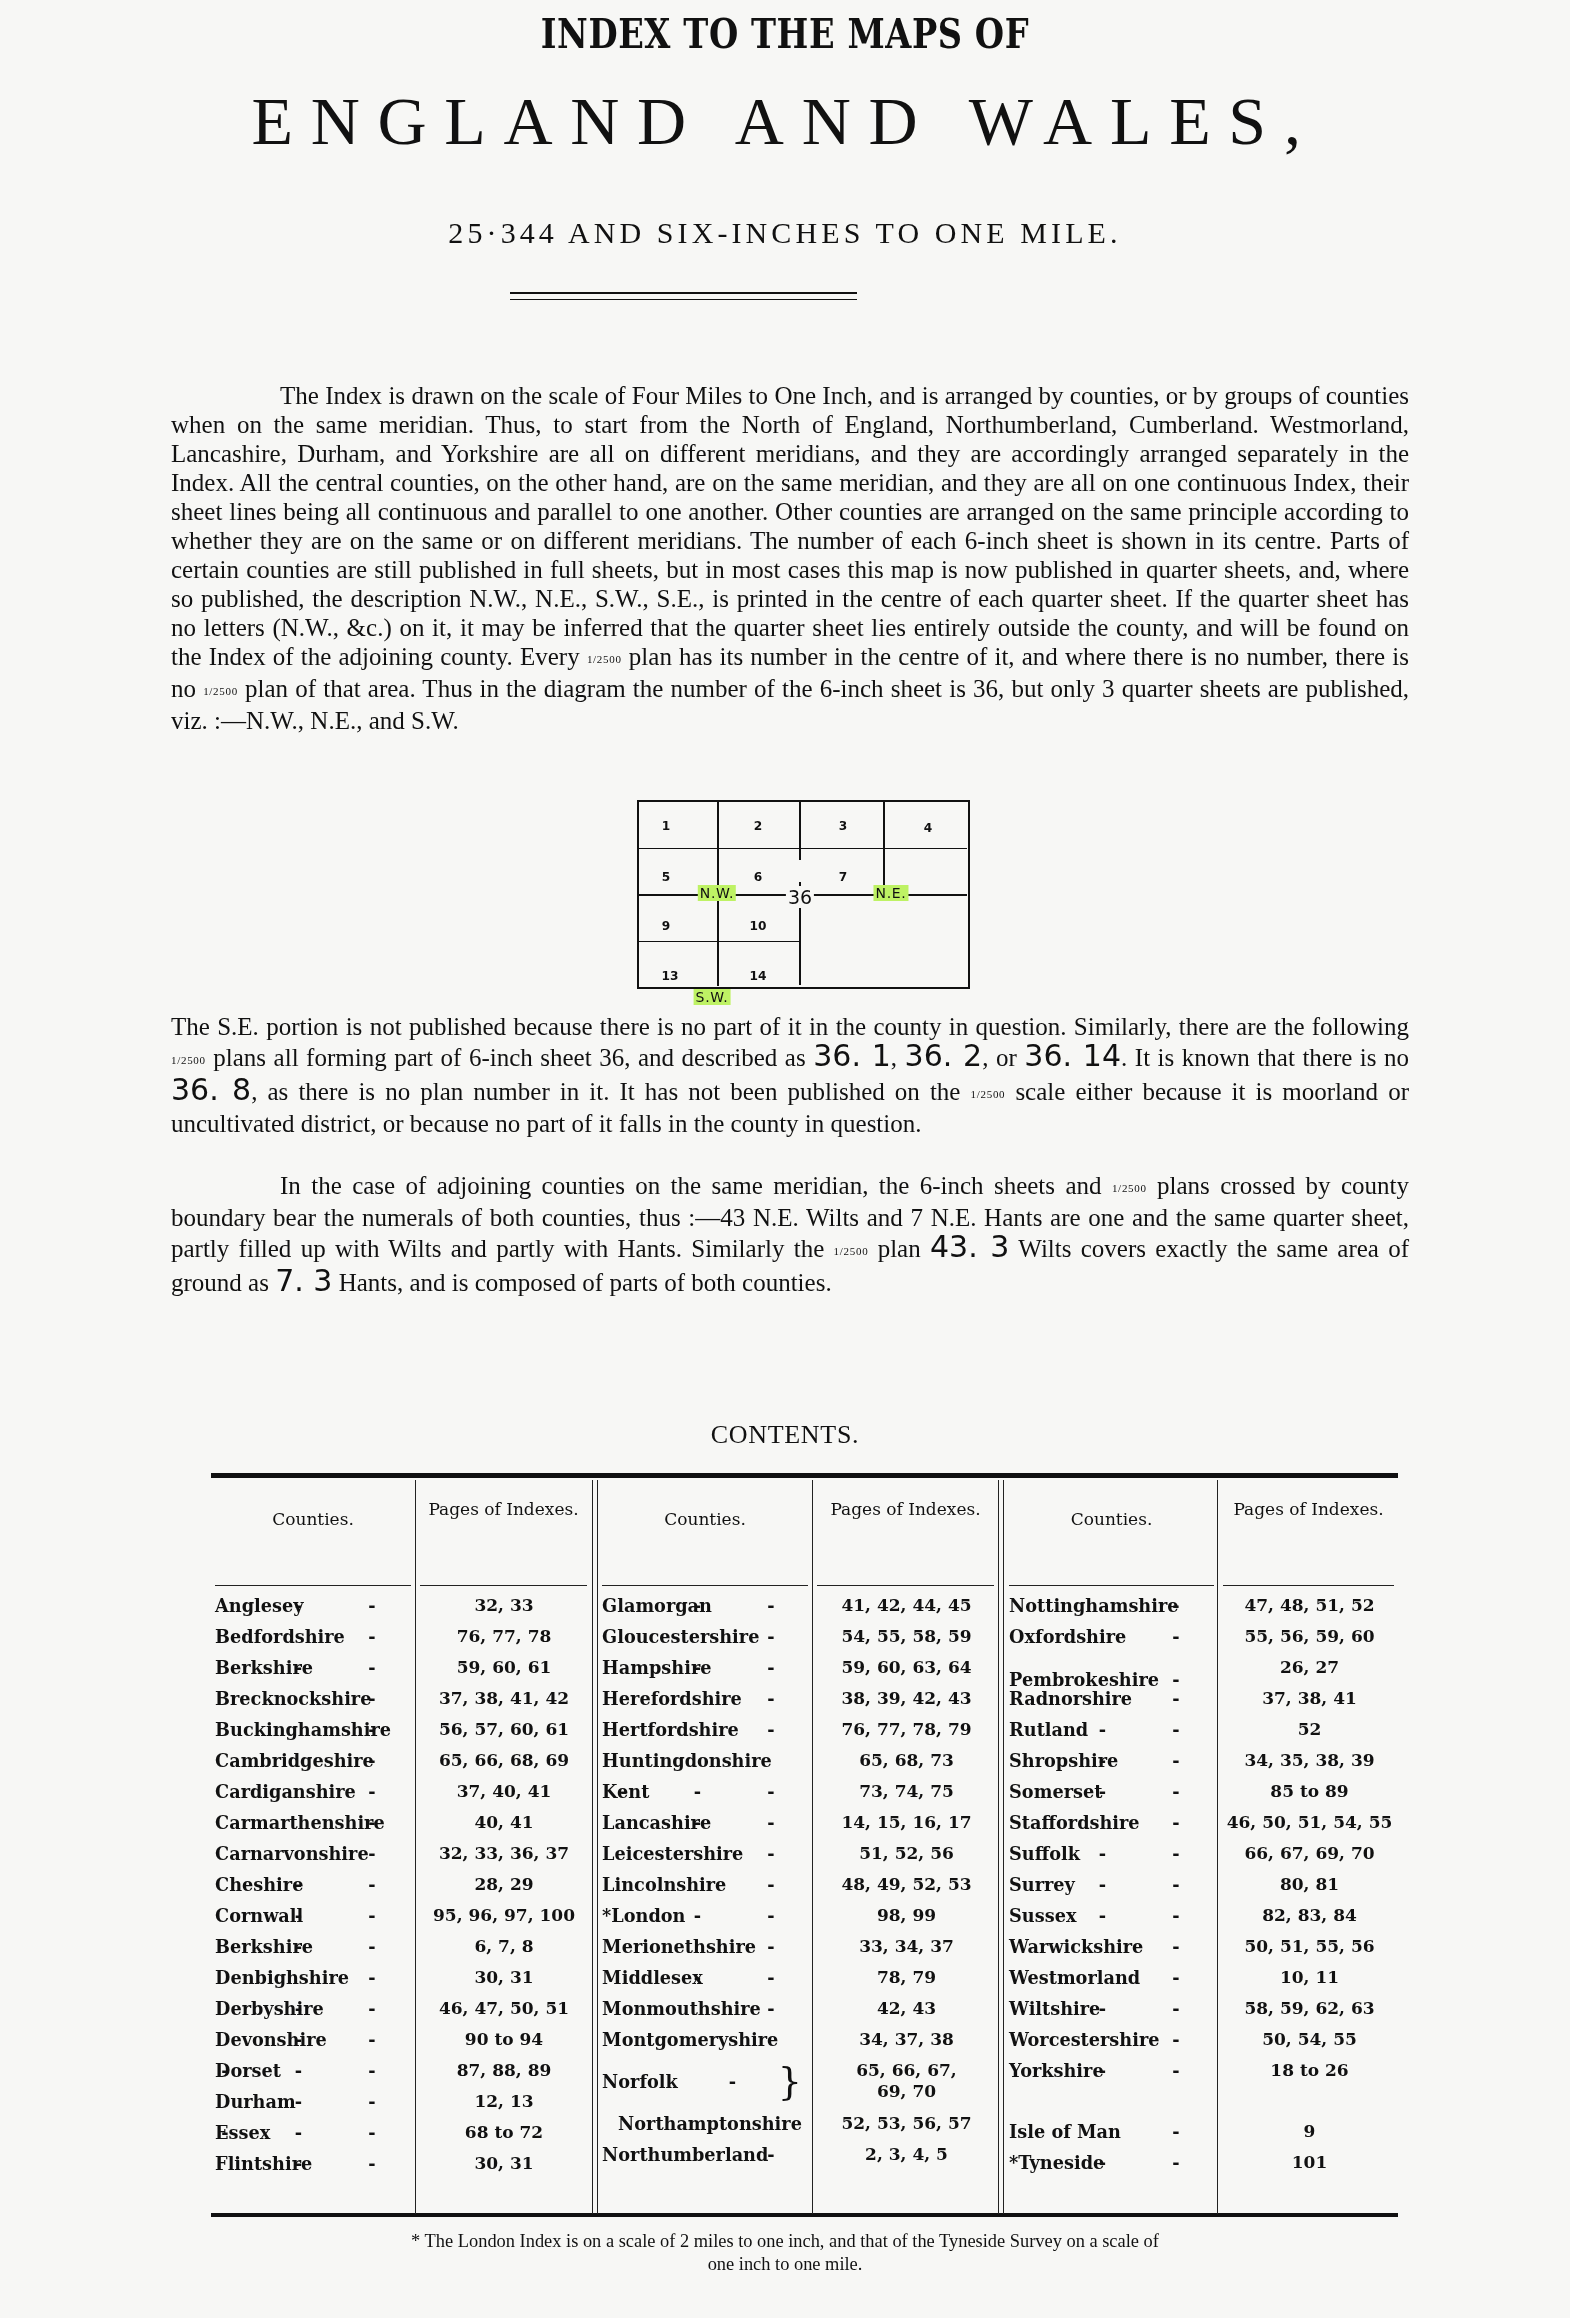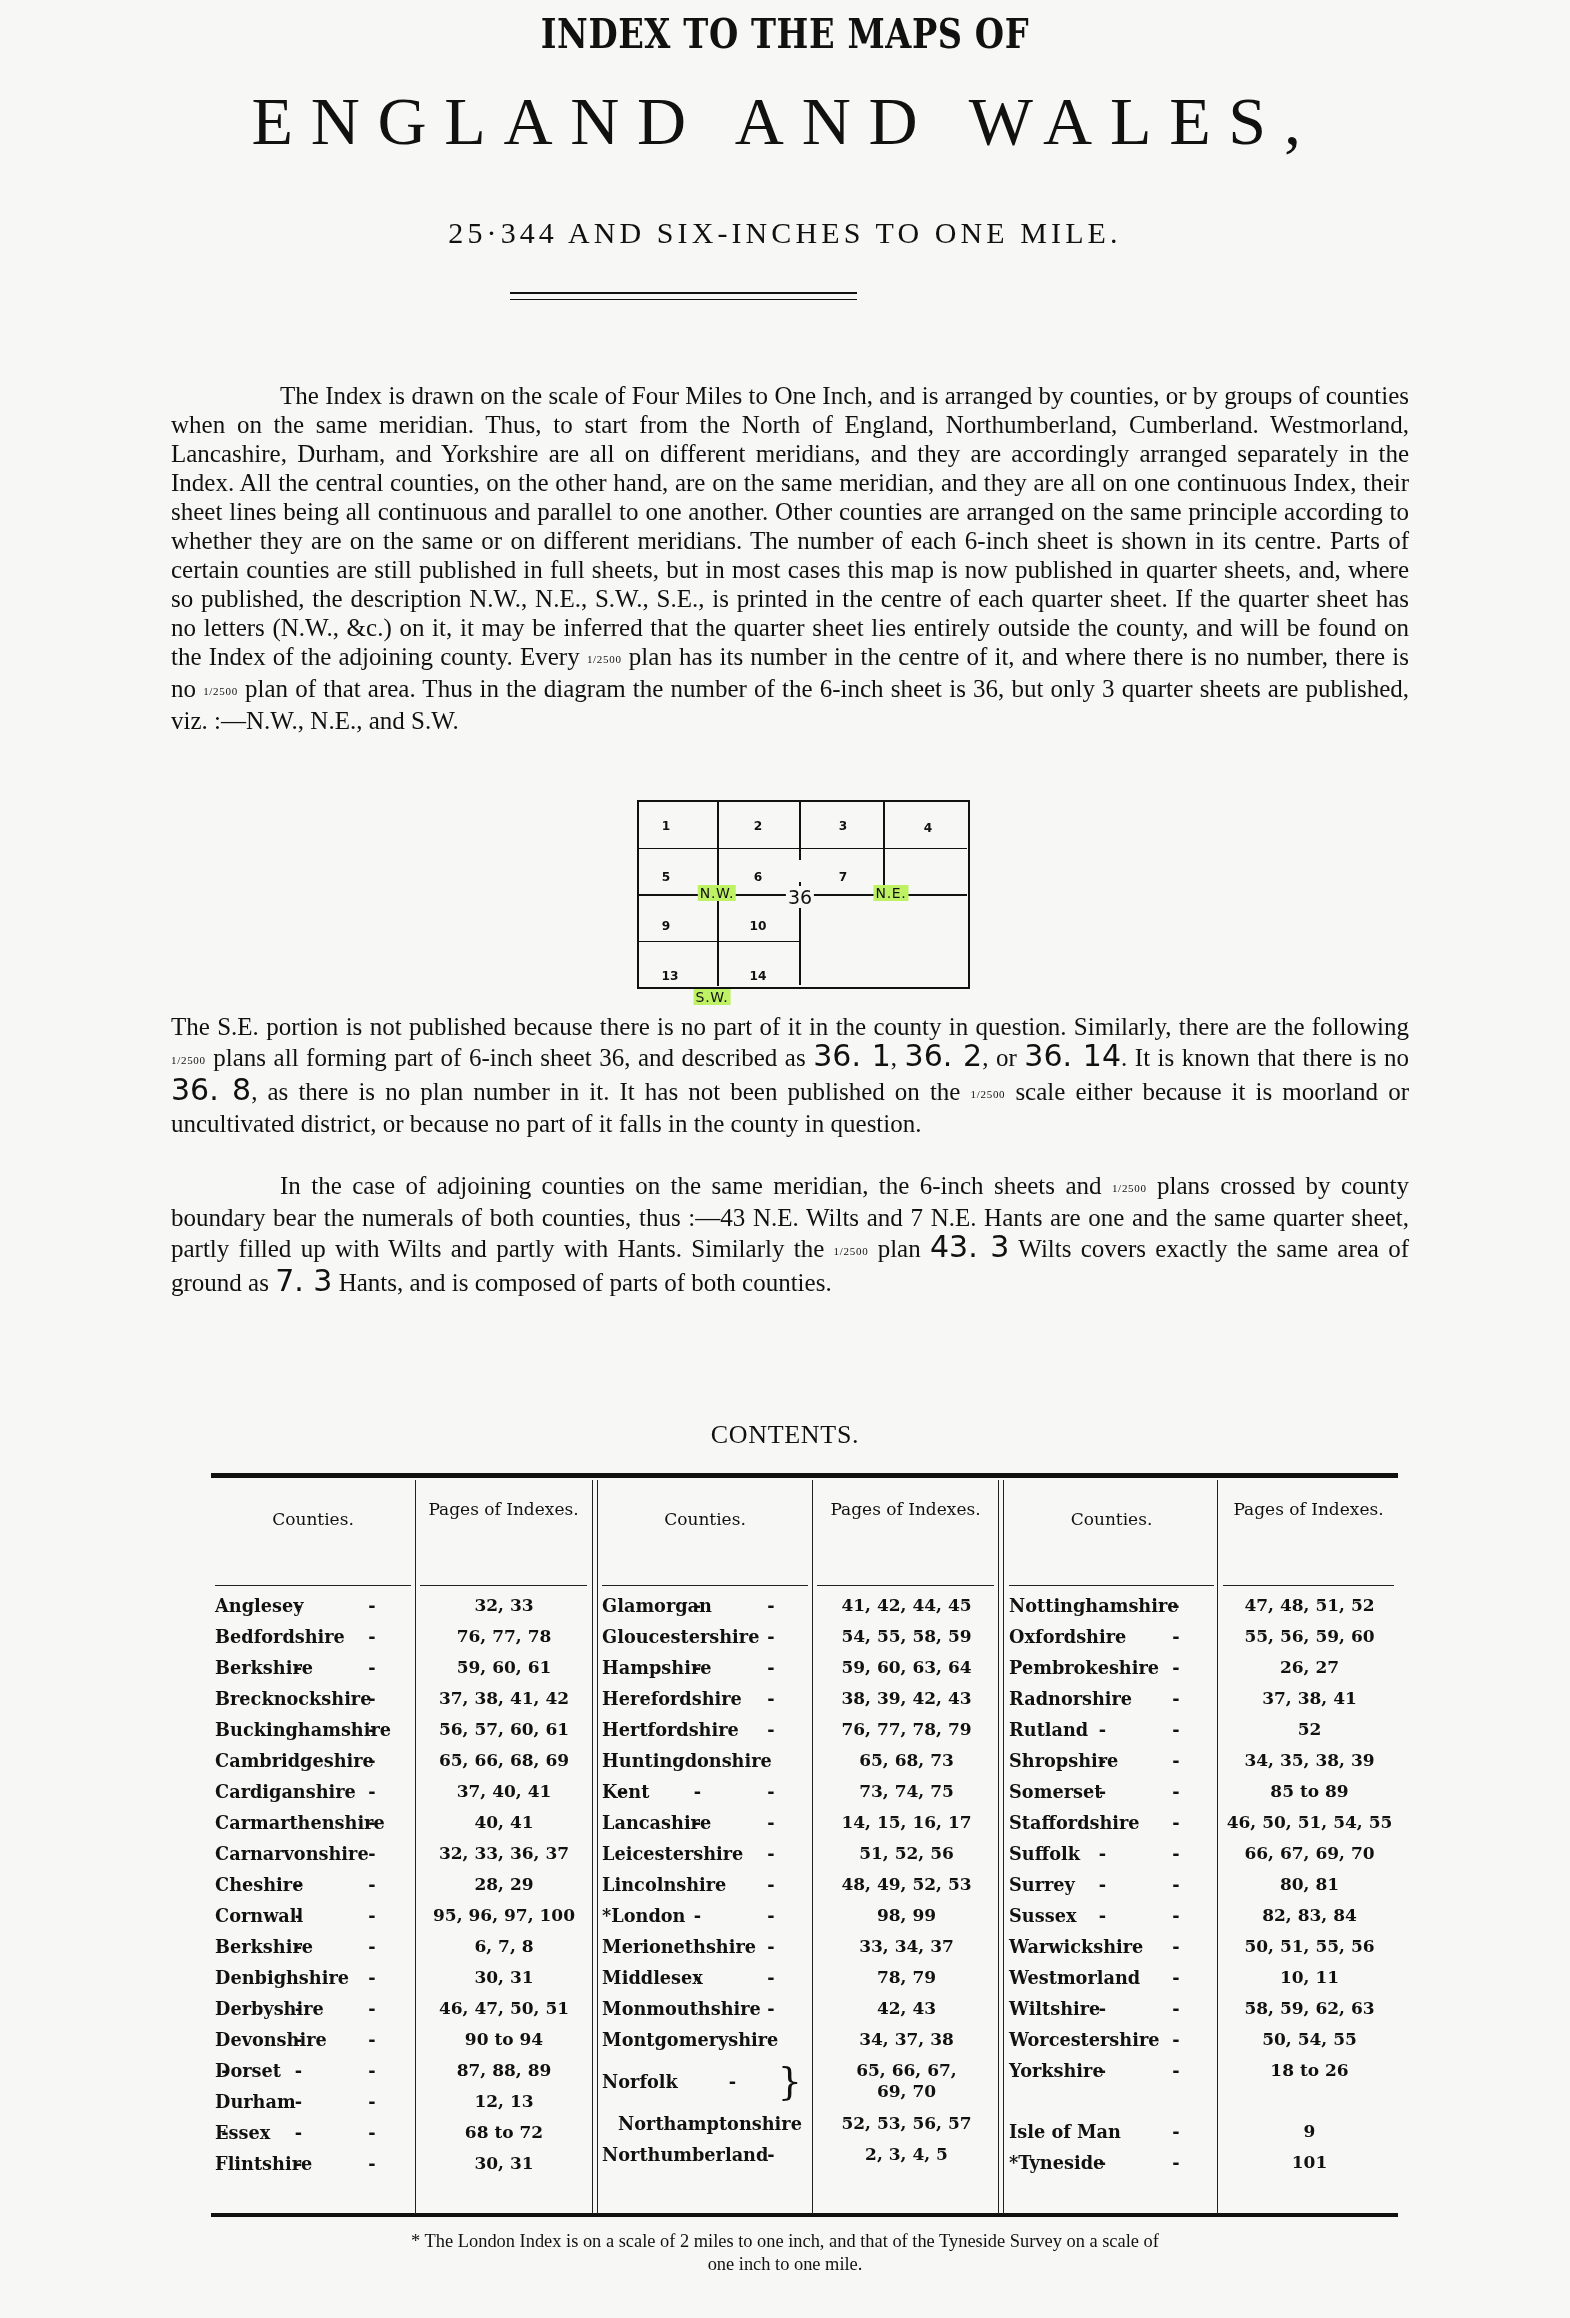--- a/index.html
+++ b/index.html
@@ -422,21 +422,21 @@
             <div>47, 48, 51, 52</div>
           </div>
         </div>
         <div class="row">
           <div style="position: absolute; left: 0px; top: 0px; height: 100%; width: 214px;"><span class="cname">Oxfordshire</span><span class="dashes">-</span></div>
           <div class="pages" style="position: absolute; top: 0px; right: 0px; width: calc(100% - 216px);">
             <div>55, 56, 59, 60</div>
           </div>
         </div>
         <div class="row">
-          <div style="position: absolute; left: 0px; top: 0px; height: 100%; width: 214px;"><span class="cname">Pembrokeshire</span><span class="dashes">-</span></div>
+          <div style="position: absolute; left: 0px; top: 12px; height: 100%; width: 214px;"><span class="cname">Pembrokeshire</span><span class="dashes">-</span></div>
           <div class="pages" style="position: absolute; top: 0px; right: 0px; width: calc(100% - 216px);">
             <div>26, 27</div>
           </div>
         </div>
         <div class="row">
           <div style="position: absolute; left: 0px; top: 0px; height: 100%; width: 214px;"><span class="cname">Radnorshire</span><span class="dashes">-</span></div>
           <div class="pages" style="position: absolute; top: 0px; right: 0px; width: calc(100% - 216px);">
             <div>37, 38, 41</div>
           </div>
         </div>

